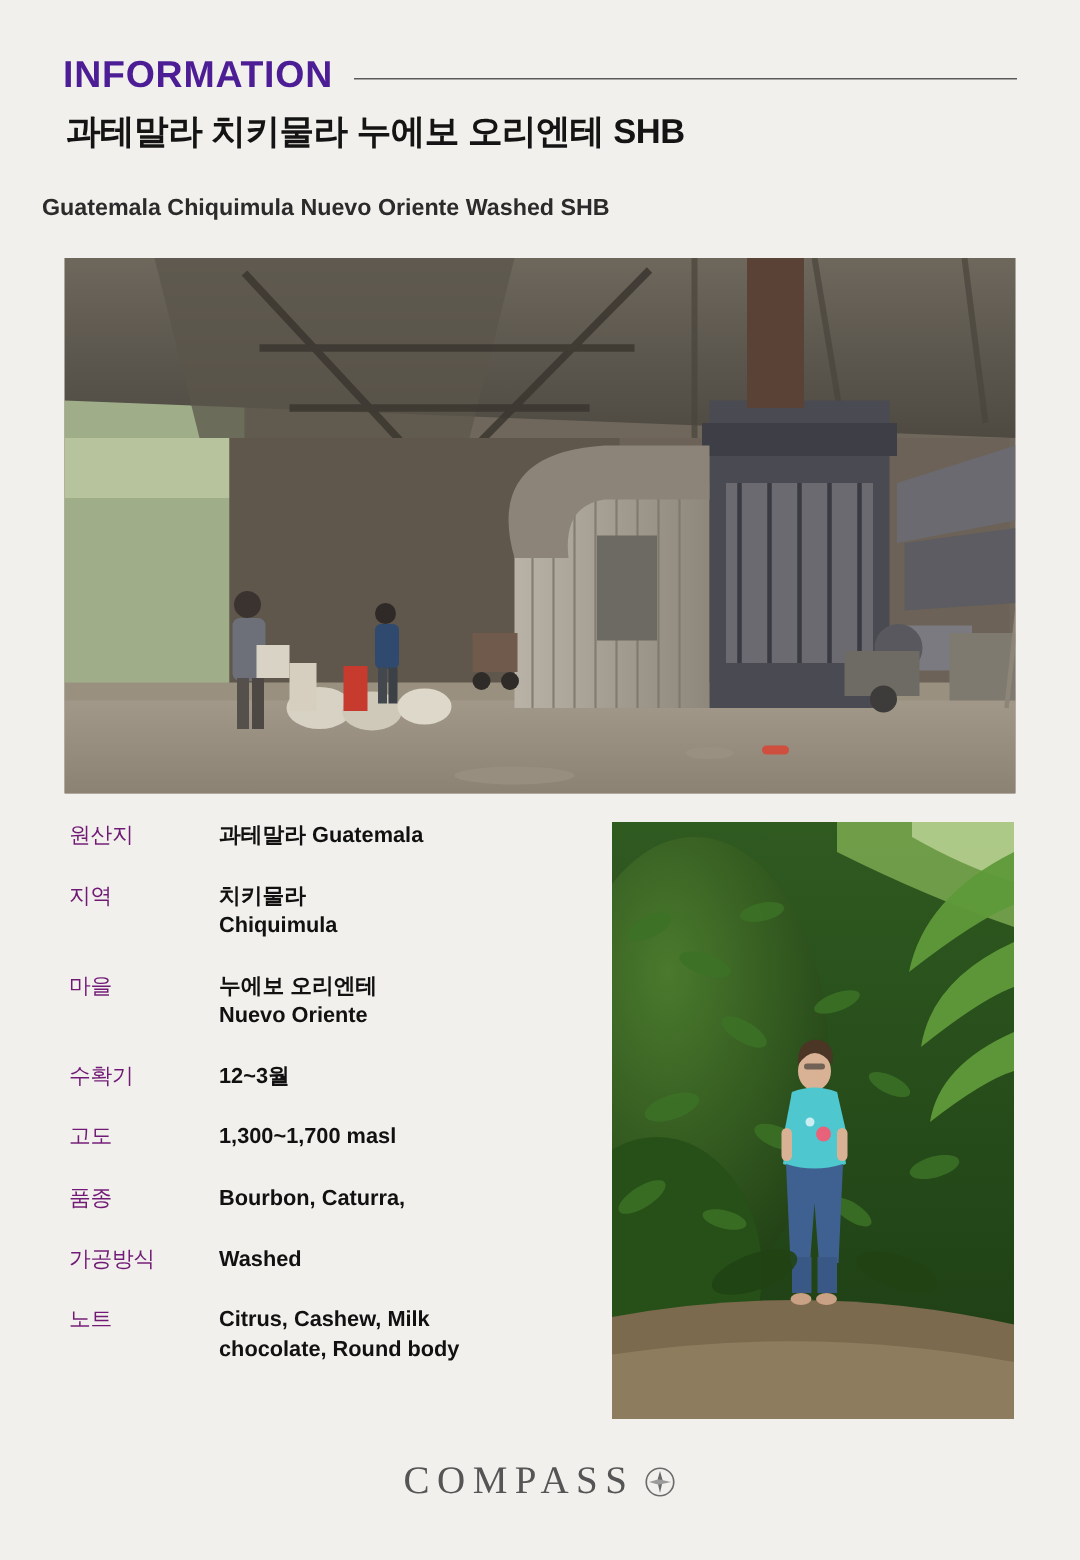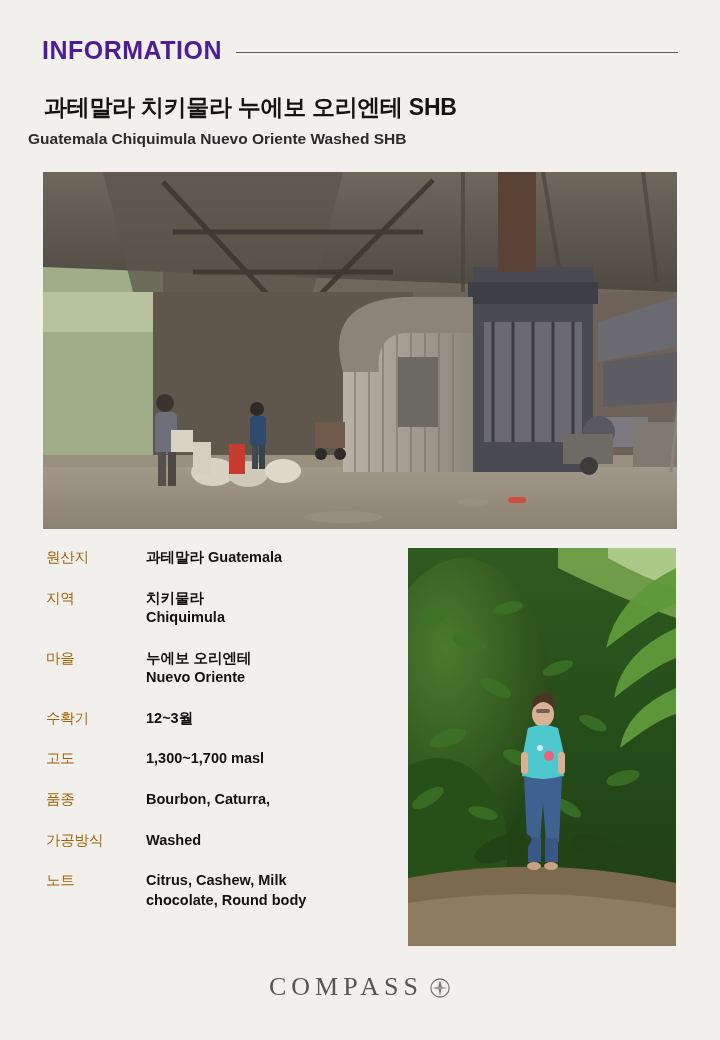--- a/index.html
+++ b/index.html
@@ -32,21 +32,21 @@
   .header-rule {
     flex: 1;
     height: 1px;
     background: #5a5a5a;
     margin-left: 14px;
     margin-top: 4px;
   }
 
   .title-ko {
     position: absolute;
-    left: 44px; top: 92px;
+    left: 44px; top: 72px;
     font-size: 23px;
     font-weight: bold;
     letter-spacing: -0.3px;
     color: #141414;
   }
   .title-en {
     position: absolute;
     left: 28px; top: 130px;
     font-size: 15.5px;
     font-weight: bold;
@@ -72,21 +72,21 @@
   .info-row {
     display: flex;
     align-items: flex-start;
     margin-bottom: 21px;
   }
   .info-row:last-child { margin-bottom: 16px; }
   .info-label {
     width: 100px;
     flex: 0 0 100px;
     font-size: 14.5px;
-    color: #a16207;
+    color: #701a75;
     letter-spacing: -0.2px;
     line-height: 1.35;
   }
   .info-value {
     font-size: 14.5px;
     font-weight: bold;
     color: #111;
     line-height: 1.35;
     white-space: pre-line;
   }

